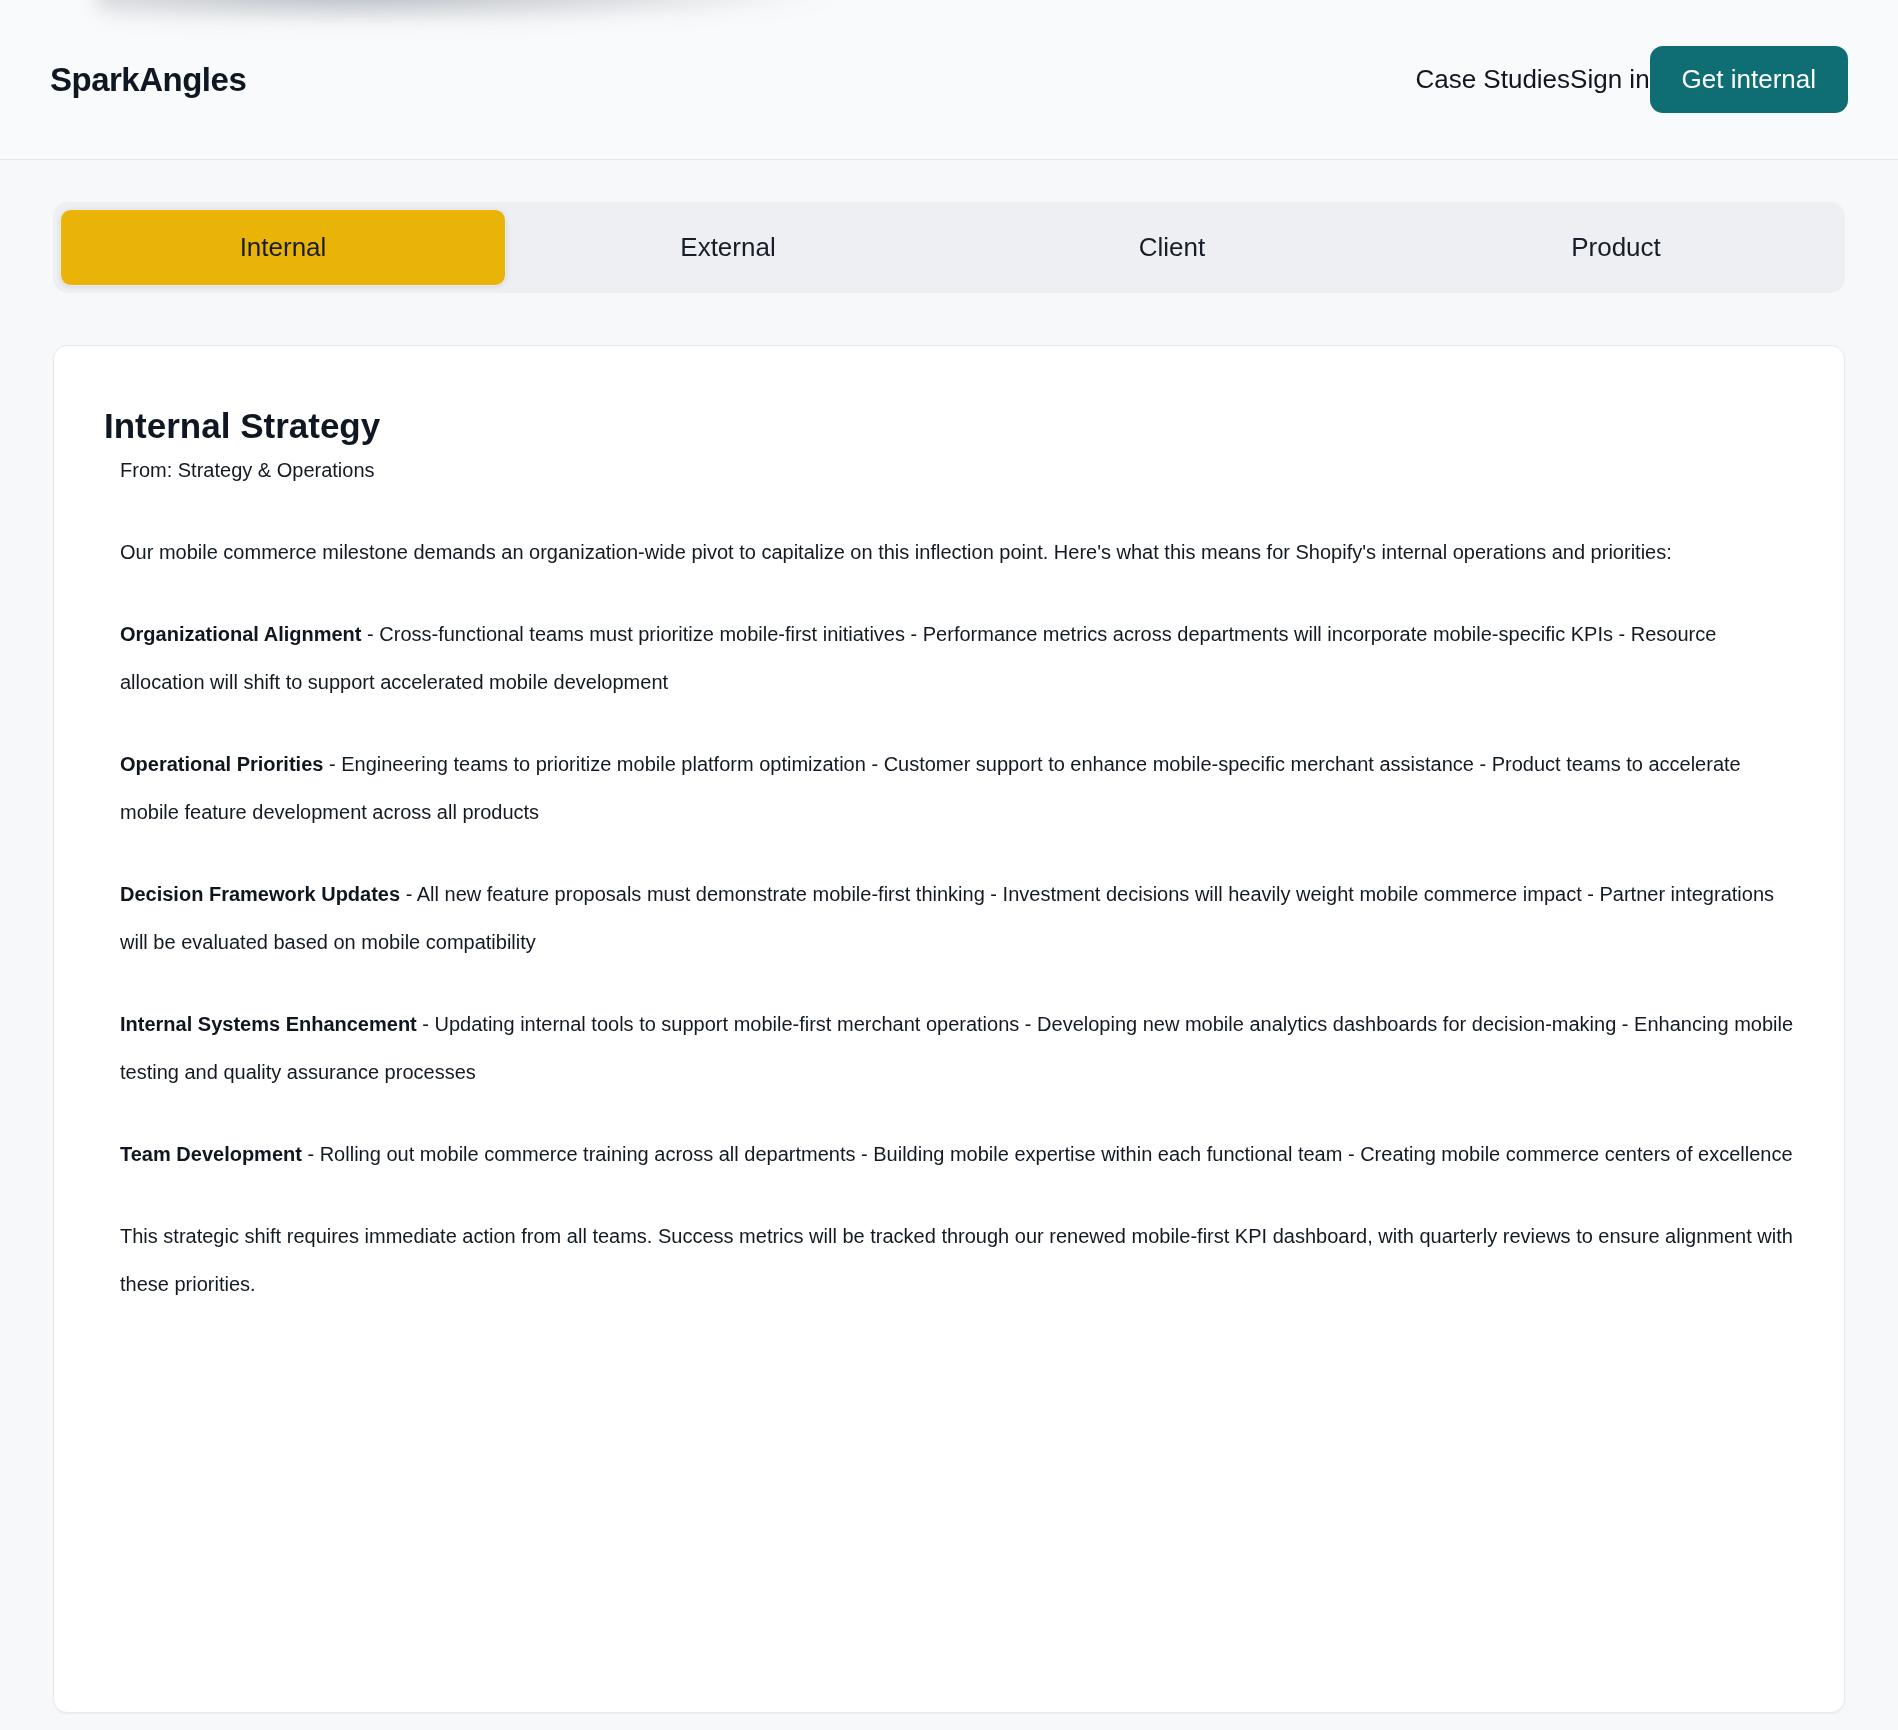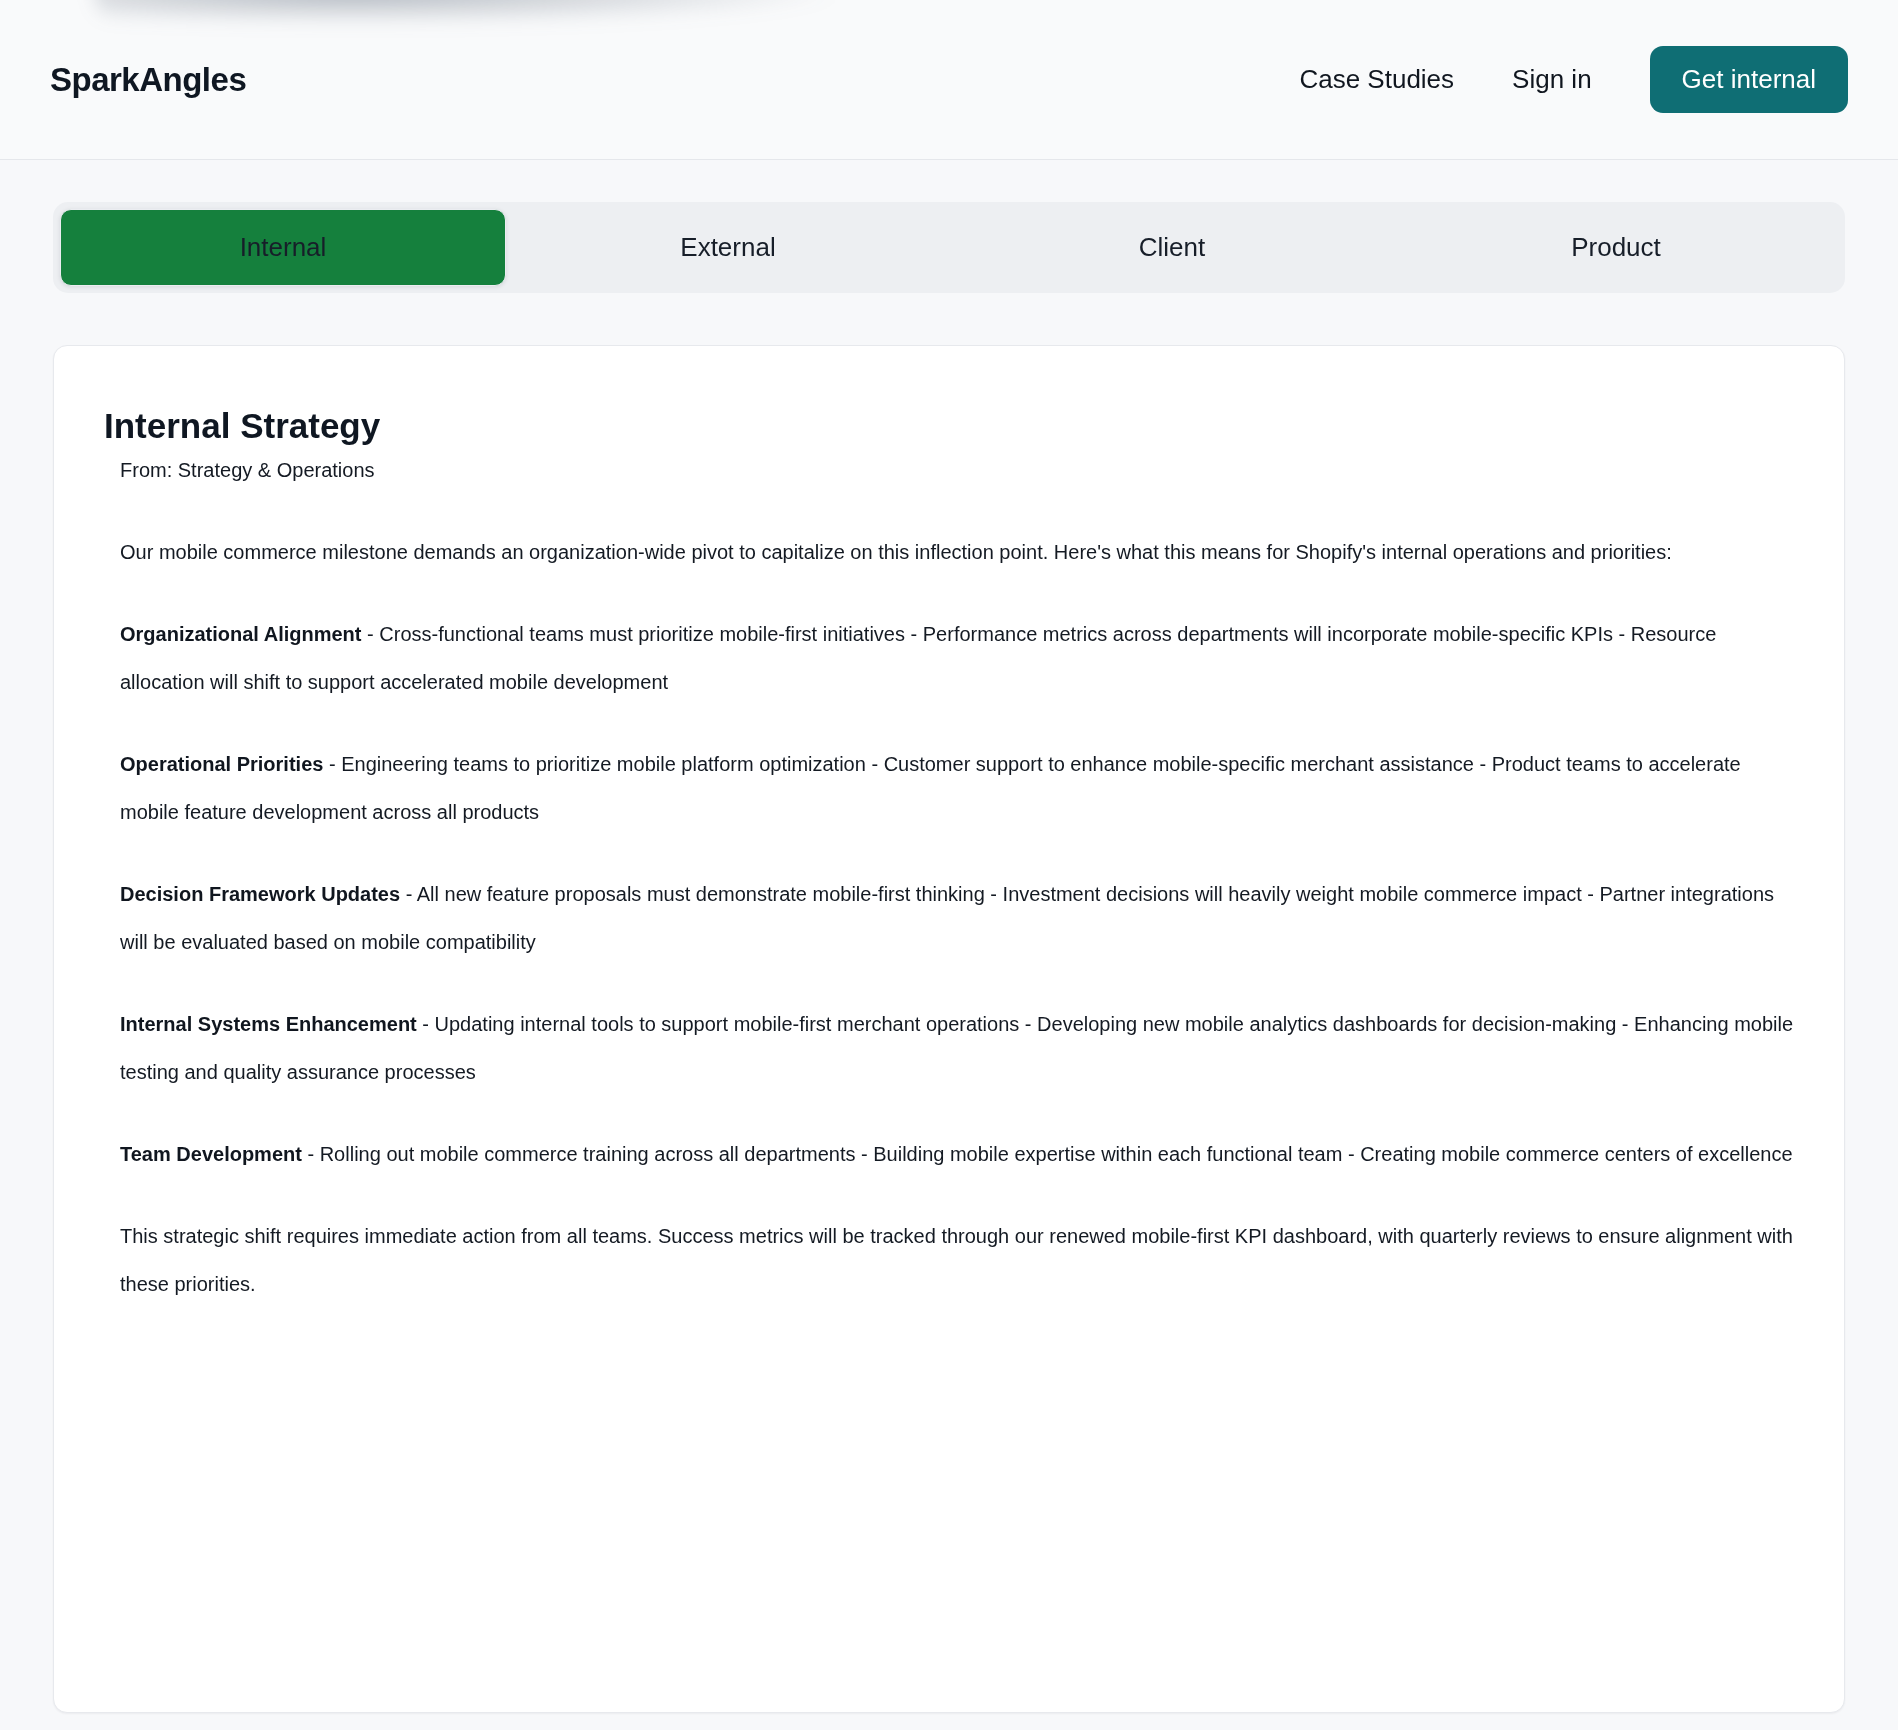--- a/index.html
+++ b/index.html
@@ -37,21 +37,20 @@
     font-size: 33px;
     font-weight: 700;
     letter-spacing: -0.5px;
     color: #0f1722;
     cursor: pointer;
   }
   .nav {
     position: relative;
     display: flex;
     align-items: center;
-    gap: 58px;
   }
   .nav-link {
     font-size: 26px;
     font-weight: 500;
     color: #10161f;
     cursor: pointer;
     white-space: nowrap;
   }
   .cta-btn {
     font-family: "Liberation Sans", sans-serif;
@@ -84,21 +83,21 @@
     display: flex;
     align-items: center;
     justify-content: center;
     font-size: 26px;
     color: #171e29;
     border-radius: 11px;
     cursor: pointer;
     user-select: none;
   }
   .tab.active {
-    background: #15803d;
+    background: #eab308;
     border: 1px solid #ebedf1;
     box-shadow: 0 1px 4px rgba(16, 24, 40, 0.10);
     font-weight: 400;
   }
 
   
   .card {
     margin-top: 52px;
     min-height: 1368px;
     background: #ffffff;

